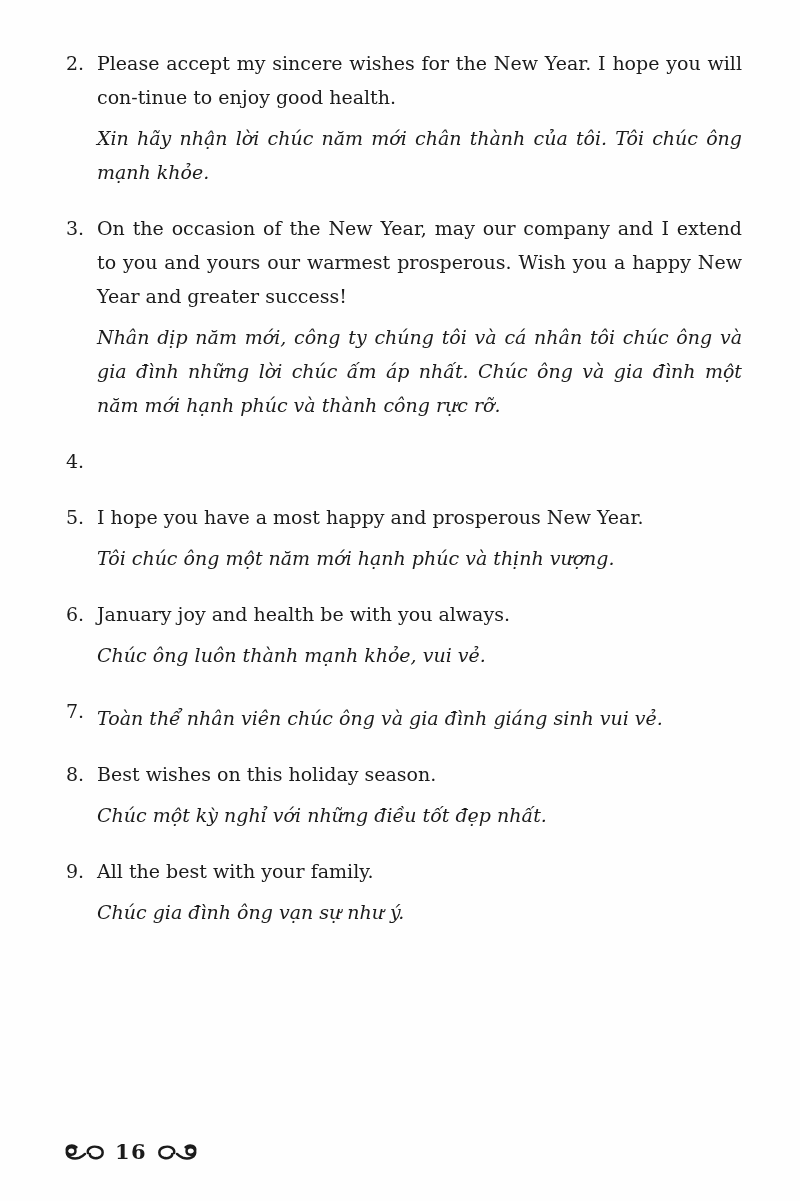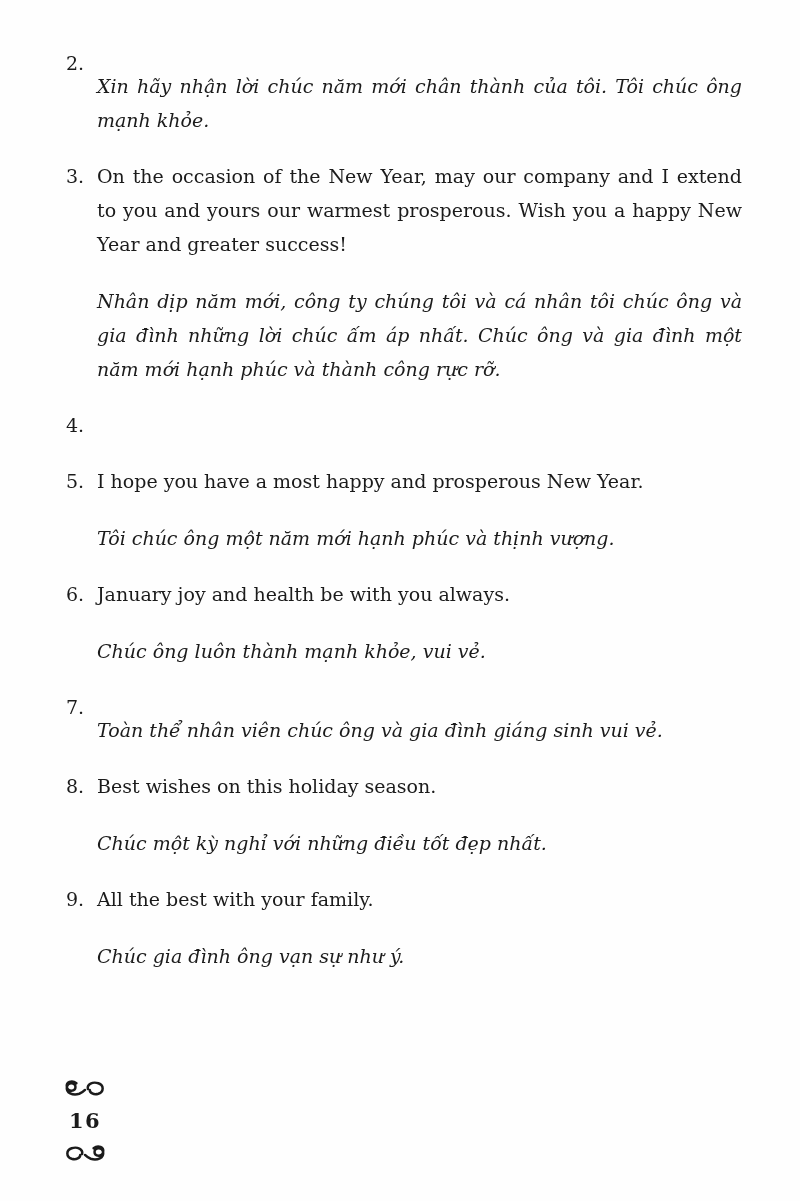--- a/index.html
+++ b/index.html
@@ -26,53 +26,53 @@
   .num {
     flex: 0 0 31px;
     line-height: 34px;
   }
   .body { flex: 1 1 auto; }
   .en {
     line-height: 34px;
     text-align: justify;
   }
   .vi {
-    margin-top: 23px;
+    margin-top: 7px;
     line-height: 34px;
     text-align: justify;
     font-style: italic;
   }
   .footer {
     position: absolute;
     left: 64px;
     bottom: 36px;
     display: flex;
     align-items: center;
     gap: 9px;
-    flex-direction: column;
   }
   .pagenum {
     font-weight: bold;
     font-size: 21px;
     letter-spacing: 1.5px;
     transform: translateY(-1px);
   }
   .orn { display: inline-flex; align-items: center; }
   .orn svg { display: block; }
   .orn-right svg { transform: scaleX(-1); }
 </style>
 </head>
 <body>
 
 <div class="page">
   <div class="content">
 
     <section class="item">
       <div class="num">2.</div>
       <div class="body">
+        <p class="en">Please accept my sincere wishes for the New Year. I hope you will con-tinue to enjoy good health.</p>
         <p class="vi">Xin hãy nhận lời chúc năm mới chân thành của tôi. Tôi chúc ông mạnh khỏe.</p>
       </div>
     </section>
 
     <section class="item">
       <div class="num">3.</div>
       <div class="body">
         <p class="en">On the occasion of the New Year, may our company and I extend to you and yours our warmest prosperous. Wish you a happy New Year and greater success!</p>
         <p class="vi">Nhân dịp năm mới, công ty chúng tôi và cá nhân tôi chúc ông và gia đình những lời chúc ấm áp nhất. Chúc ông và gia đình một năm mới hạnh phúc và thành công rực rỡ.</p>
       </div>

